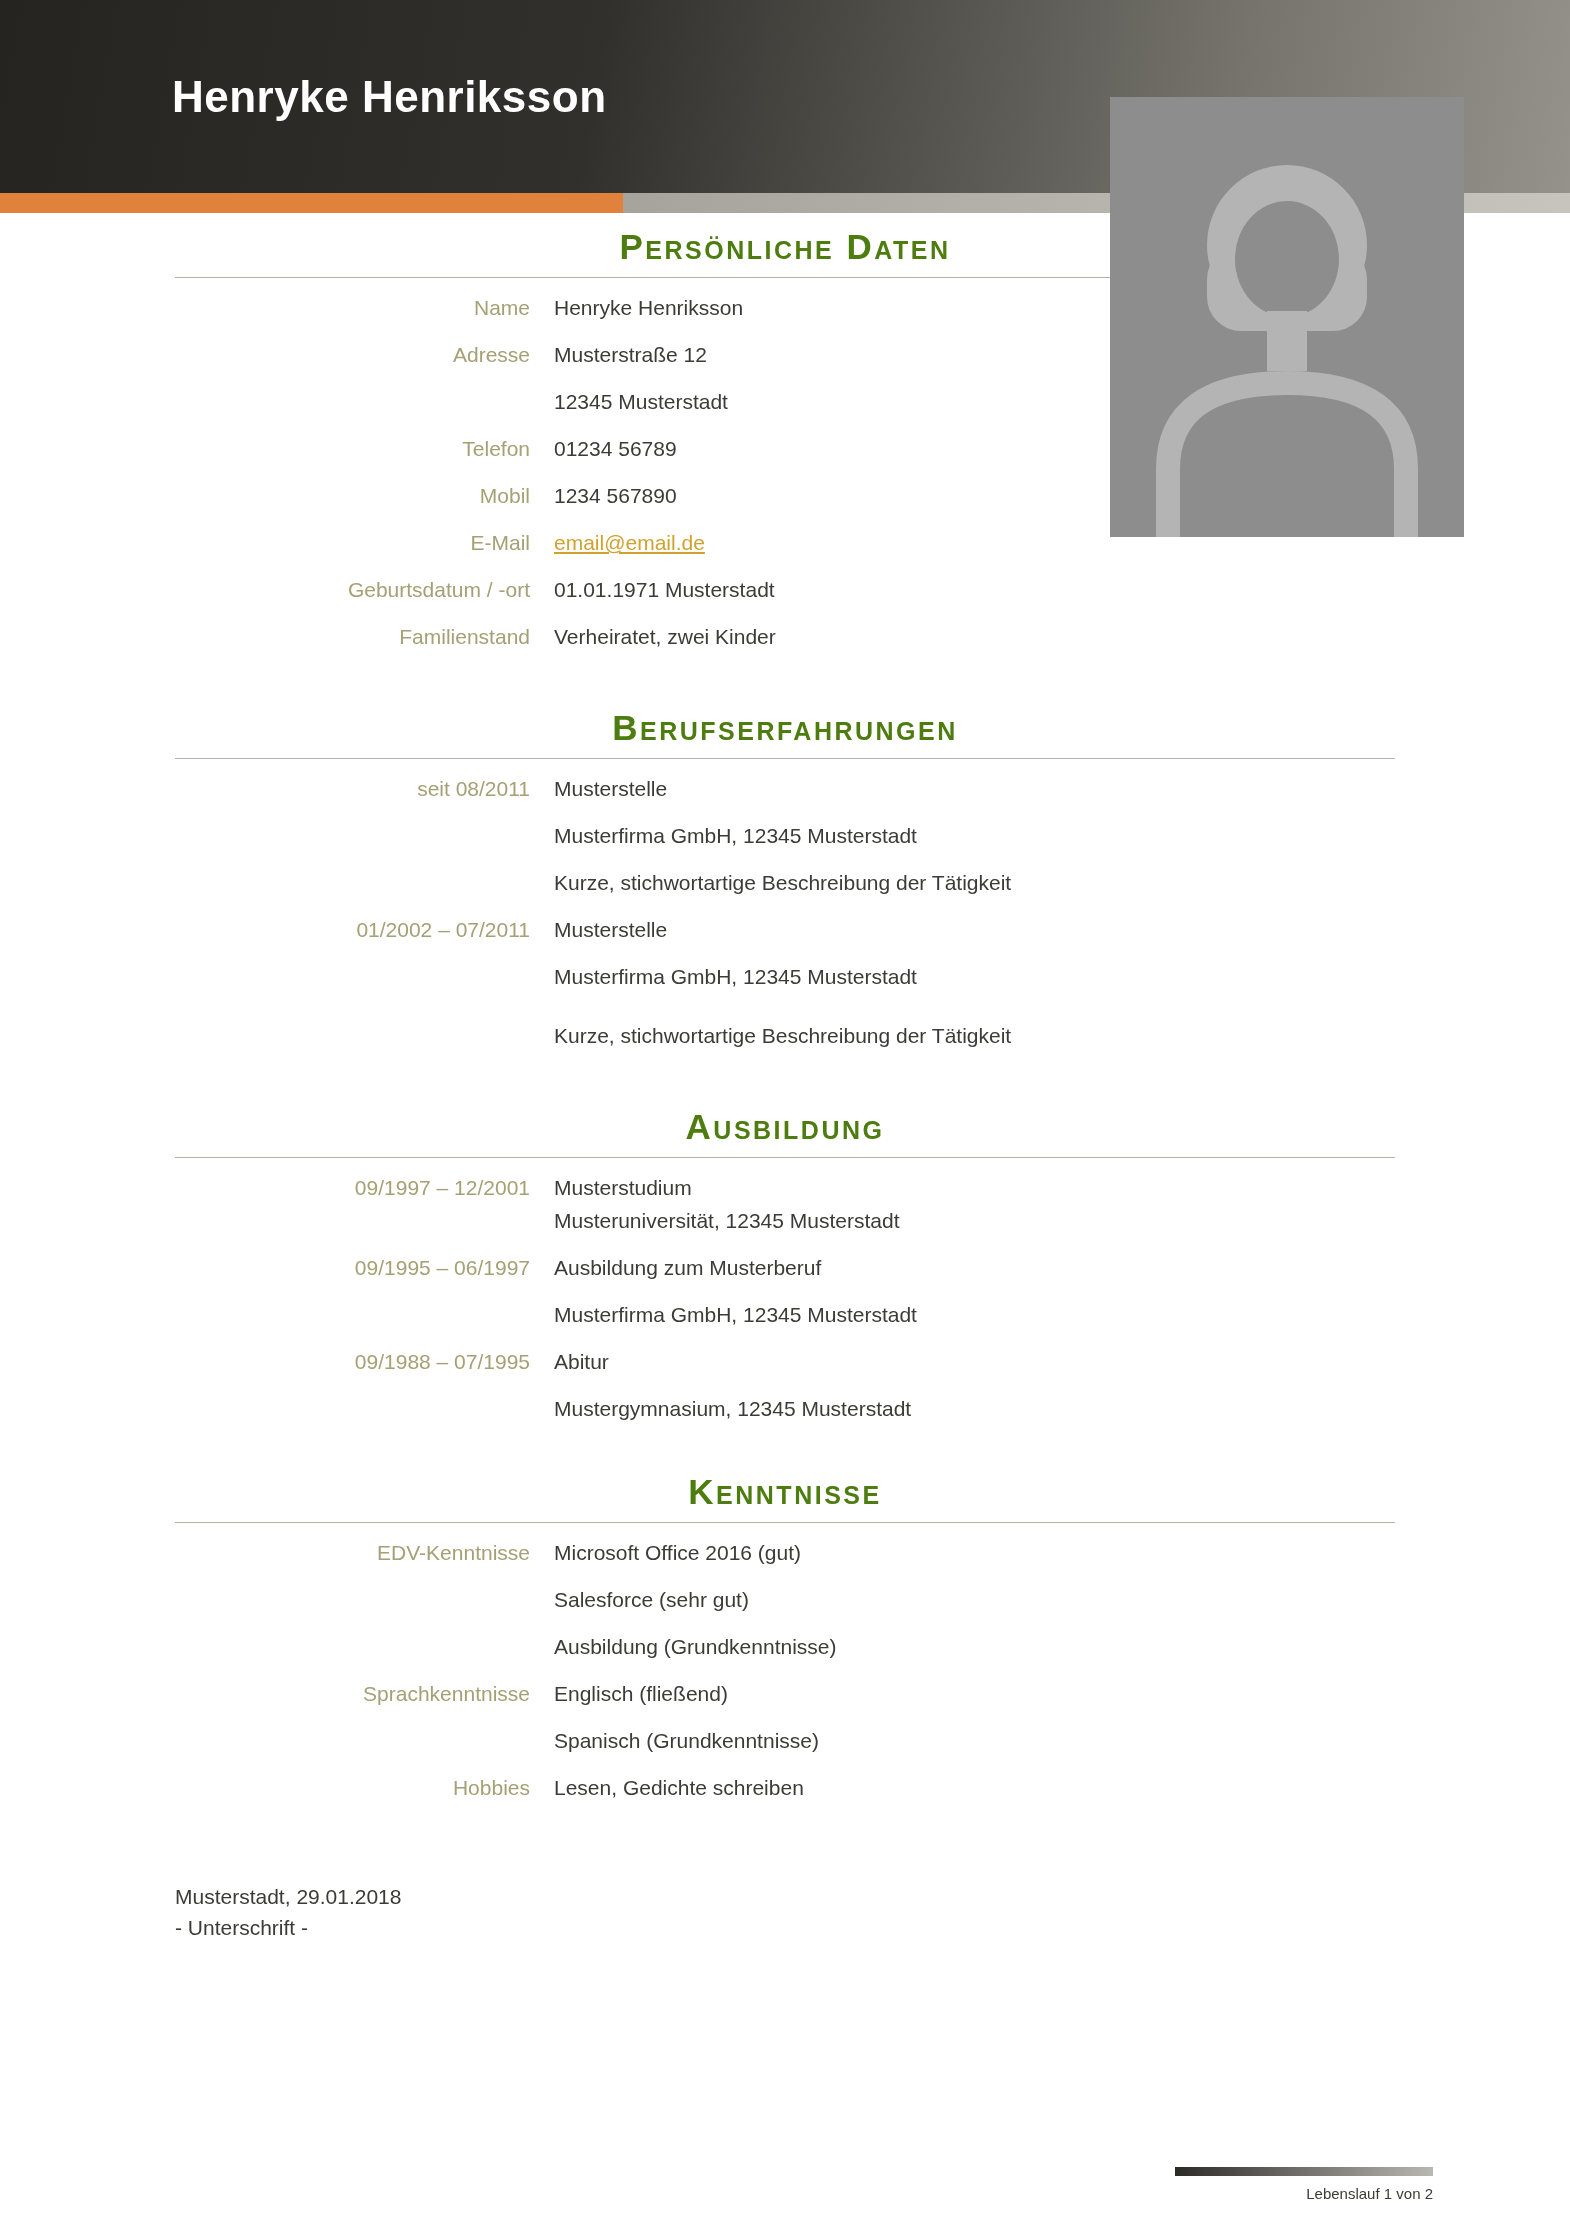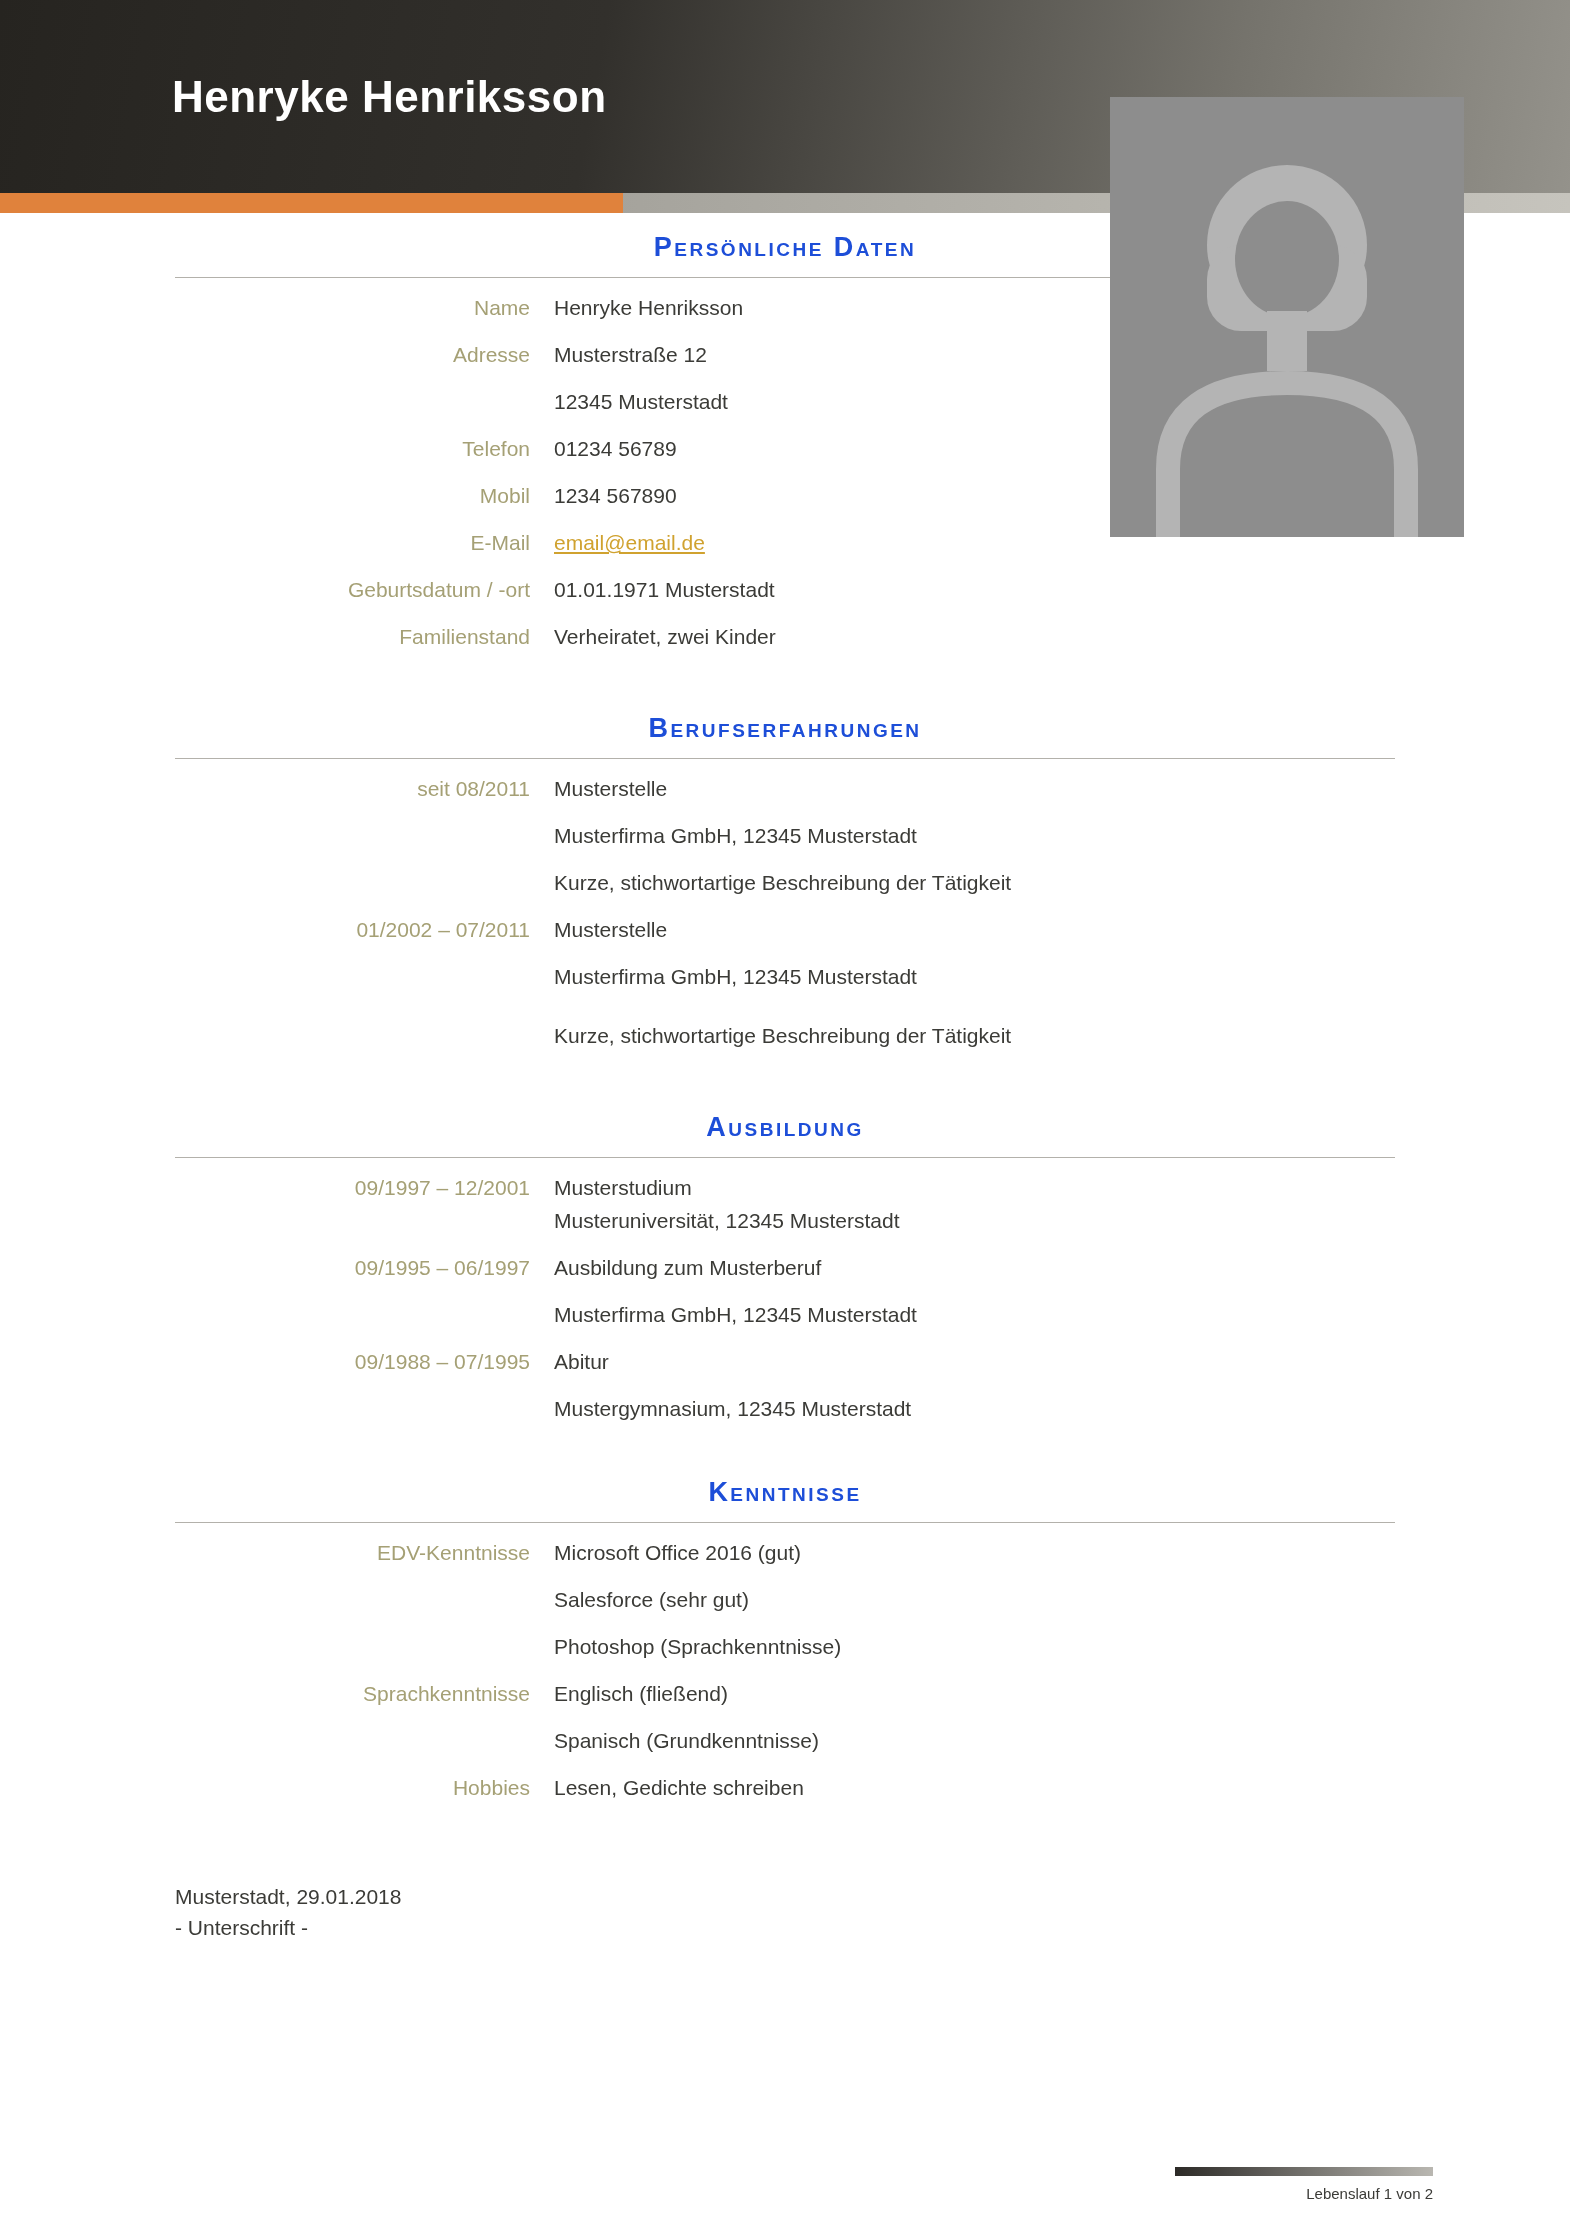--- a/index.html
+++ b/index.html
@@ -30,21 +30,21 @@
   
   .photo {
     position:absolute; left:1110px; top:97px; width:354px; height:440px;
     background:#8d8d8d; overflow:hidden; z-index:5;
   }
   .photo svg { display:block; width:100%; height:100%; }
   
   .content { padding:0 175px; }
   .section-heading {
     text-align:center; font-weight:bold; font-variant:small-caps;
-    letter-spacing:2.5px; font-size:27px; color:#1d4ed8; line-height:36px;
+    letter-spacing:2.5px; font-size:35px; color:#4d7c0f; line-height:36px;
   }
   .sec-personal .section-heading { margin-top:16px; }
   .sec { margin-top:50px; }
   .sec-kenntnisse { margin-top:42px; }
   .rule { border-bottom:1.5px solid #b3b1ab; margin-top:12px; }
   .rows { margin-top:6px; }
   .grid-row { display:grid; grid-template-columns:355px 1fr; column-gap:24px; }
   .label { text-align:right; color:#a5a075; line-height:47px; white-space:nowrap; }
   .value, .vline { line-height:47px; }
   .bold { font-weight:normal; }
@@ -176,21 +176,21 @@
 
     <section class="sec sec-kenntnisse">
       <h2 class="section-heading">Kenntnisse</h2>
       <div class="rule"></div>
       <div class="rows">
         <div class="grid-row">
           <div class="label">EDV-Kenntnisse</div>
           <div class="value">
             <div class="vline">Microsoft Office 2016 (gut)</div>
             <div class="vline">Salesforce (sehr gut)</div>
-            <div class="vline">Photoshop (Sprachkenntnisse)</div>
+            <div class="vline">Ausbildung (Grundkenntnisse)</div>
           </div>
         </div>
         <div class="grid-row">
           <div class="label">Sprachkenntnisse</div>
           <div class="value">
             <div class="vline">Englisch (fließend)</div>
             <div class="vline">Spanisch (Grundkenntnisse)</div>
           </div>
         </div>
         <div class="grid-row">

